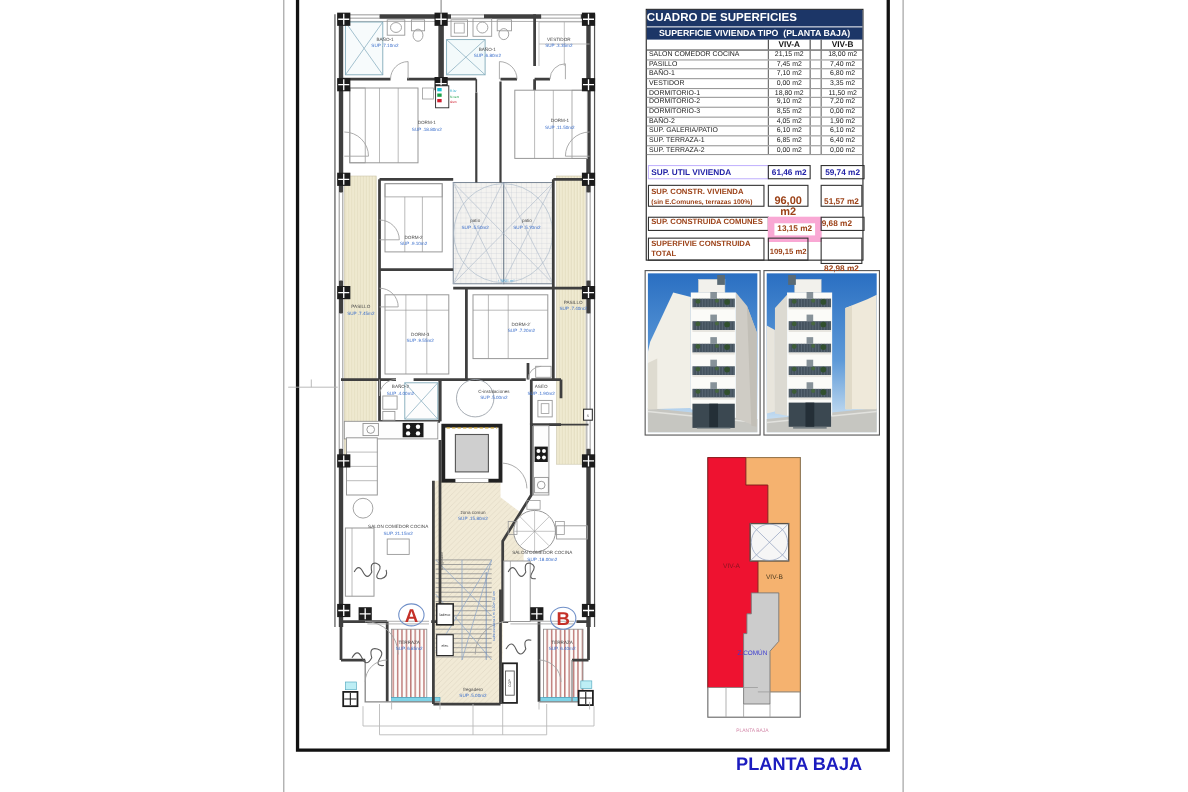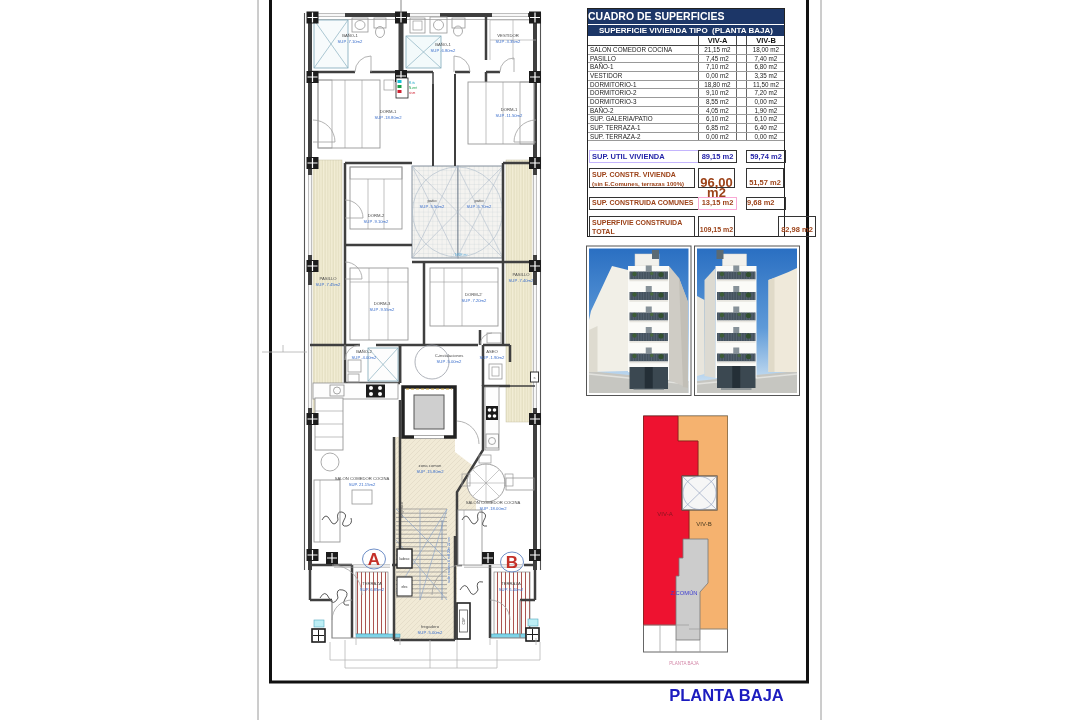--- a/index.html
+++ b/index.html
@@ -693,37 +693,37 @@
     <div style="position:relative;height:7.68px;line-height:7.68px;border-bottom:1px solid #999;">
       <span style="position:absolute;left:2px;">SUP. TERRAZA-2</span>
       <span style="position:absolute;left:110px;width:37px;text-align:center;border-left:1px solid #666;border-right:1px solid #666;">0,00 m2</span>
       <span style="position:absolute;left:147px;width:10px;">&nbsp;</span>
       <span style="position:absolute;left:158px;width:38px;text-align:center;border-left:1px solid #666;">0,00 m2</span>
     </div>
   </div>
 
   <div style="position:relative;height:20.3px;">
     <span style="position:absolute;left:1px;top:8.3px;width:106px;height:11px;border:1px solid #c4b5fd;color:#2424a8;font-weight:bold;font-size:7.5px;line-height:11px;padding-left:2px;">SUP. UTIL VIVIENDA</span>
-    <span style="position:absolute;left:110px;top:8.3px;width:37px;height:11px;border:1px solid #333;color:#2424a8;font-weight:bold;font-size:7.5px;line-height:11px;text-align:center;">89,15 m2</span>
+    <span style="position:absolute;left:110px;top:8.3px;width:37px;height:11px;border:1px solid #333;color:#2424a8;font-weight:bold;font-size:7.5px;line-height:11px;text-align:center;">61,46 m2</span>
     <span style="position:absolute;left:158px;top:8.3px;width:38px;height:11px;border:1px solid #333;color:#2424a8;font-weight:bold;font-size:7.5px;line-height:11px;text-align:center;">59,74 m2</span>
   </div>
 
   <div style="position:relative;height:27.5px;">
     <span style="position:absolute;left:1px;top:6px;width:106px;height:20.5px;border:1px solid #333;color:#9c4218;font-weight:bold;font-size:7px;line-height:9px;padding-left:2px;padding-top:1px;box-sizing:border-box;white-space:nowrap;">SUP. CONSTR. VIVIENDA<br><span style="font-size:6.1px;">(sin E.Comunes, terrazas 100%)</span></span>
-    <span style="position:absolute;left:110px;top:6px;width:37px;height:20.5px;border:1px solid #333;color:#9c4218;font-weight:bold;font-size:13px;line-height:10px;padding-top:9px;text-align:center;box-sizing:border-box;">96,00 m2</span>
+    <span style="position:absolute;left:110px;top:6px;width:37px;height:20.5px;border:1px solid #333;color:#9c4218;font-weight:bold;font-size:10px;line-height:10px;padding-top:9px;text-align:center;box-sizing:border-box;">96,00 m2</span>
     <span style="position:absolute;left:158px;top:6px;width:38px;height:20.5px;border:1px solid #333;color:#9c4218;font-weight:bold;font-size:7.5px;line-height:10px;padding-top:9px;text-align:center;box-sizing:border-box;">51,57 m2</span>
   </div>
 
   <div style="position:relative;height:19.5px;">
     <span style="position:absolute;left:1px;top:8px;width:106px;height:10.5px;border:1px solid #333;color:#9c4218;font-weight:bold;font-size:7px;line-height:10.5px;padding-left:2px;">SUP. CONSTRUIDA COMUNES</span>
-    <span style="position:absolute;left:110px;top:8px;width:37px;height:10.5px;border:1px solid #f9a8d4;color:#9c4218;font-weight:bold;font-size:7.5px;line-height:10.5px;text-align:center;">13,15 m2</span>
+    <span style="position:absolute;left:110px;top:8px;width:37px;height:10.5px;border:6px solid #f9a8d4;color:#9c4218;font-weight:bold;font-size:7.5px;line-height:10.5px;text-align:center;">13,15 m2</span>
     <span style="position:absolute;left:158px;top:8px;width:38px;height:10.5px;border:1px solid #333;color:#9c4218;font-weight:bold;font-size:7.5px;line-height:10.5px;text-align:left;">9,68 m2</span>
   </div>
 
   <div style="position:relative;height:29px;">
     <span style="position:absolute;left:1px;top:7.5px;width:106px;height:20.5px;border:1px solid #333;color:#9c4218;font-weight:bold;font-size:7px;line-height:9px;padding-left:2px;padding-top:1px;box-sizing:border-box;">SUPERFIVIE CONSTRUIDA<br>TOTAL</span>
     <span style="position:absolute;left:110px;top:7.5px;width:37px;height:20.5px;border:1px solid #333;color:#9c4218;font-weight:bold;font-size:7.5px;line-height:10px;padding-top:8px;text-align:center;box-sizing:border-box;white-space:nowrap;font-size:7px;">109,15 m2</span>
-    <span style="position:absolute;left:158px;top:7.5px;width:38px;height:20.5px;border:1px solid #333;color:#9c4218;font-weight:bold;font-size:7.5px;line-height:10px;padding-top:8px;text-align:center;box-sizing:border-box;margin-left:32px;">82,98 m2</span>
+    <span style="position:absolute;left:158px;top:7.5px;width:38px;height:20.5px;border:1px solid #333;color:#9c4218;font-weight:bold;font-size:7.5px;line-height:10px;padding-top:22px;text-align:center;box-sizing:border-box;">82,98 m2</span>
   </div>
 </div>
 
 <div class="abs" style="left:644px;top:686px;width:165px;text-align:center;color:#1c1cbf;font-size:16.5px;font-weight:bold;">PLANTA BAJA</div>
 </div>
 
 </body></html>

